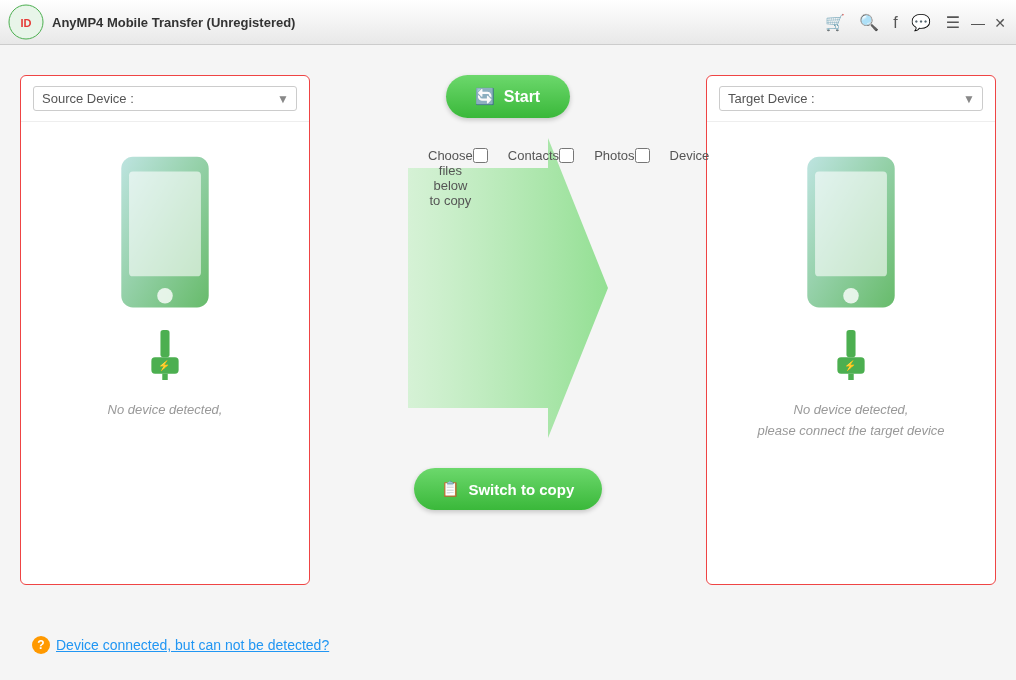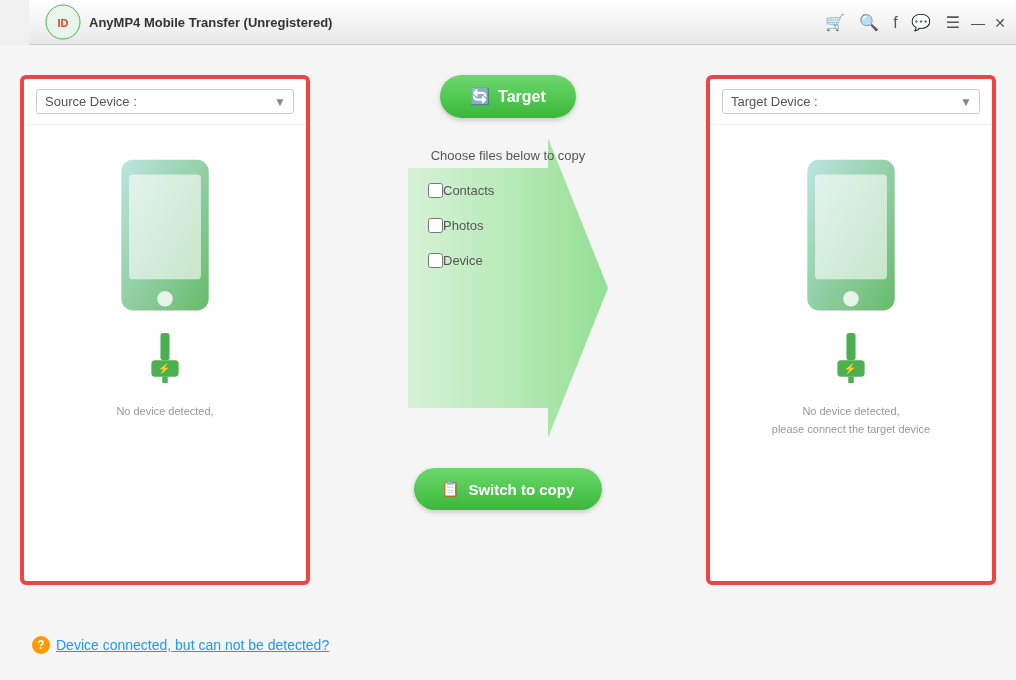--- a/index.html
+++ b/index.html
@@ -10,24 +10,23 @@
       background: #f0f0f0;
       overflow: hidden;
     }
 
     
     .titlebar {
       background: linear-gradient(to bottom, #ffffff, #e8e8e8);
       height: 45px;
       display: flex;
       align-items: center;
-      padding: 0 16px;
+      padding: 0 8px;
       border-bottom: 1px solid #ccc;
       position: relative;
-      margin-left: 29px;
     }
     .titlebar-logo {
       width: 36px;
       height: 36px;
       margin-right: 8px;
     }
     .titlebar-info {
       display: flex;
       flex-direction: row;
     }
@@ -78,21 +77,21 @@
     .panels-row {
       display: flex;
       gap: 10px;
       flex: 1;
       align-items: flex-start;
     }
 
     
     .device-panel {
       background: white;
-      border: 4px solid #ef4444;
+      border: 1px solid #ef4444;
       border-radius: 6px;
       width: 290px;
       height: 510px;
       display: flex;
       flex-direction: column;
       align-items: center;
       padding-bottom: 20px;
     }
 
     .device-dropdown {
@@ -144,22 +143,23 @@
     .usb-icon {
       margin-top: 8px;
       width: 40px;
       height: 50px;
     }
 
     .no-device-text {
       margin-top: 20px;
       text-align: center;
       color: #999;
-      font-size: 11px;
+      font-size: 13px;
       line-height: 1.6;
+      font-style: italic;
     }
 
     
     .middle-panel {
       flex: 1;
       display: flex;
       flex-direction: column;
       align-items: center;
       padding-top: 0;
       position: relative;
@@ -184,21 +184,21 @@
       font-size: 13px;
       color: #555;
       margin-bottom: 20px;
       text-align: center;
       width: 100%;
     }
 
     .checkbox-item {
       display: flex;
       align-items: center;
-      gap: 0;
+      gap: 20px;
       margin-bottom: 20px;
       font-size: 13px;
       color: #555;
       cursor: pointer;
     }
     .checkbox-item input[type=checkbox] {
       width: 15px;
       height: 15px;
       cursor: pointer;
     }
@@ -259,21 +259,21 @@
       width: 200px;
       margin-top: 10px;
     }
 
     .files-overlay {
       position: absolute;
       top: 20px;
       left: 50%;
       transform: translateX(-50%);
       display: flex;
-      flex-direction: column;
+      flex-direction: row;
       align-items: flex-start;
       z-index: 5;
       width: 160px;
     }
   </style>
 </head>
 <body>
 
 <div class="titlebar">
 
@@ -330,21 +330,21 @@
       </div>
       <div class="no-device-text">
         <span>No device detected,</span><br>
       </div>
     </div>
 
     <div class="middle-panel">
       <div class="middle-content">
         <button class="switch-btn">
           <span>🔄</span>
-          <span>Target</span>
+          <span>Start</span>
         </button>
 
         <div class="arrow-and-files">
 
           <svg viewBox="0 0 200 320" width="200" height="320" style="display:block;">
             <defs>
               <linearGradient id="arrowGrad" x1="0%" y1="0%" x2="100%" y2="0%">
                 <stop offset="0%" style="stop-color:#c8f0c8;stop-opacity:0.7"></stop>
                 <stop offset="100%" style="stop-color:#88dd88;stop-opacity:0.9"></stop>
               </linearGradient>

